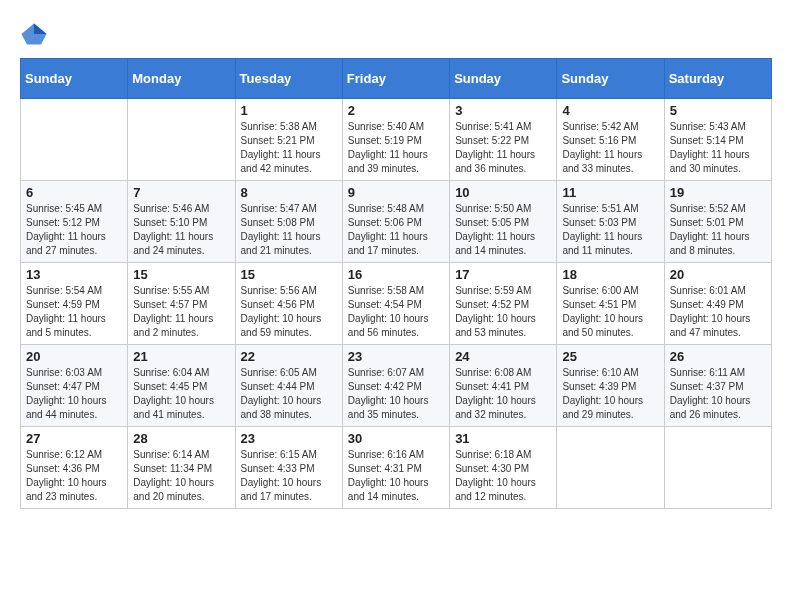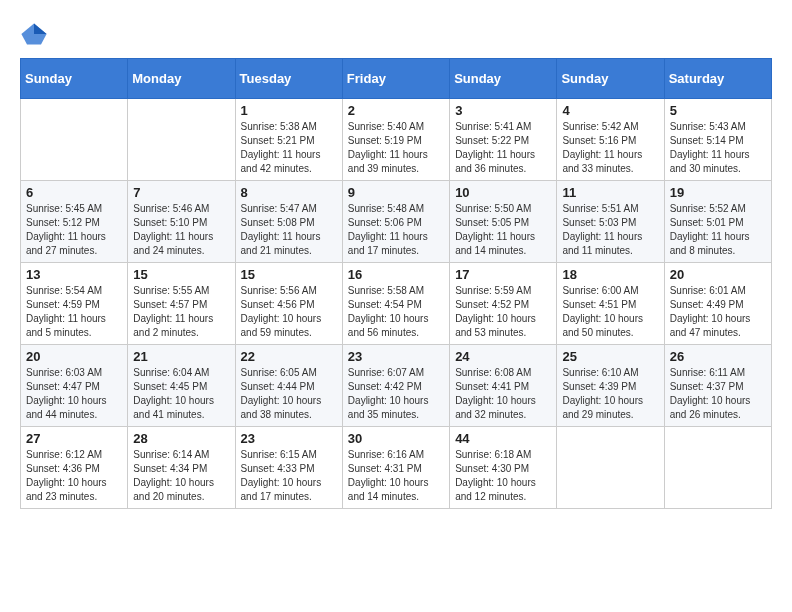--- a/index.html
+++ b/index.html
@@ -295,37 +295,37 @@
       <tr>
         <td>
           <span class="day-num">27</span>
           <div class="day-info">Sunrise: 6:12 AM
 Sunset: 4:36 PM
 Daylight: 10 hours and 23 minutes.</div>
         </td>
         <td>
           <span class="day-num">28</span>
           <div class="day-info">Sunrise: 6:14 AM
-Sunset: 4:34 PM
+Sunset: 11:34 PM
 Daylight: 10 hours and 20 minutes.</div>
         </td>
         <td>
           <span class="day-num">23</span>
           <div class="day-info">Sunrise: 6:15 AM
 Sunset: 4:33 PM
 Daylight: 10 hours and 17 minutes.</div>
         </td>
         <td>
           <span class="day-num">30</span>
           <div class="day-info">Sunrise: 6:16 AM
 Sunset: 4:31 PM
 Daylight: 10 hours and 14 minutes.</div>
         </td>
         <td>
-          <span class="day-num">44</span>
+          <span class="day-num">31</span>
           <div class="day-info">Sunrise: 6:18 AM
 Sunset: 4:30 PM
 Daylight: 10 hours and 12 minutes.</div>
         </td>
         <td class="empty-cell"></td>
         <td class="empty-cell"></td>
       </tr>
     </tbody>
 </table>
 

